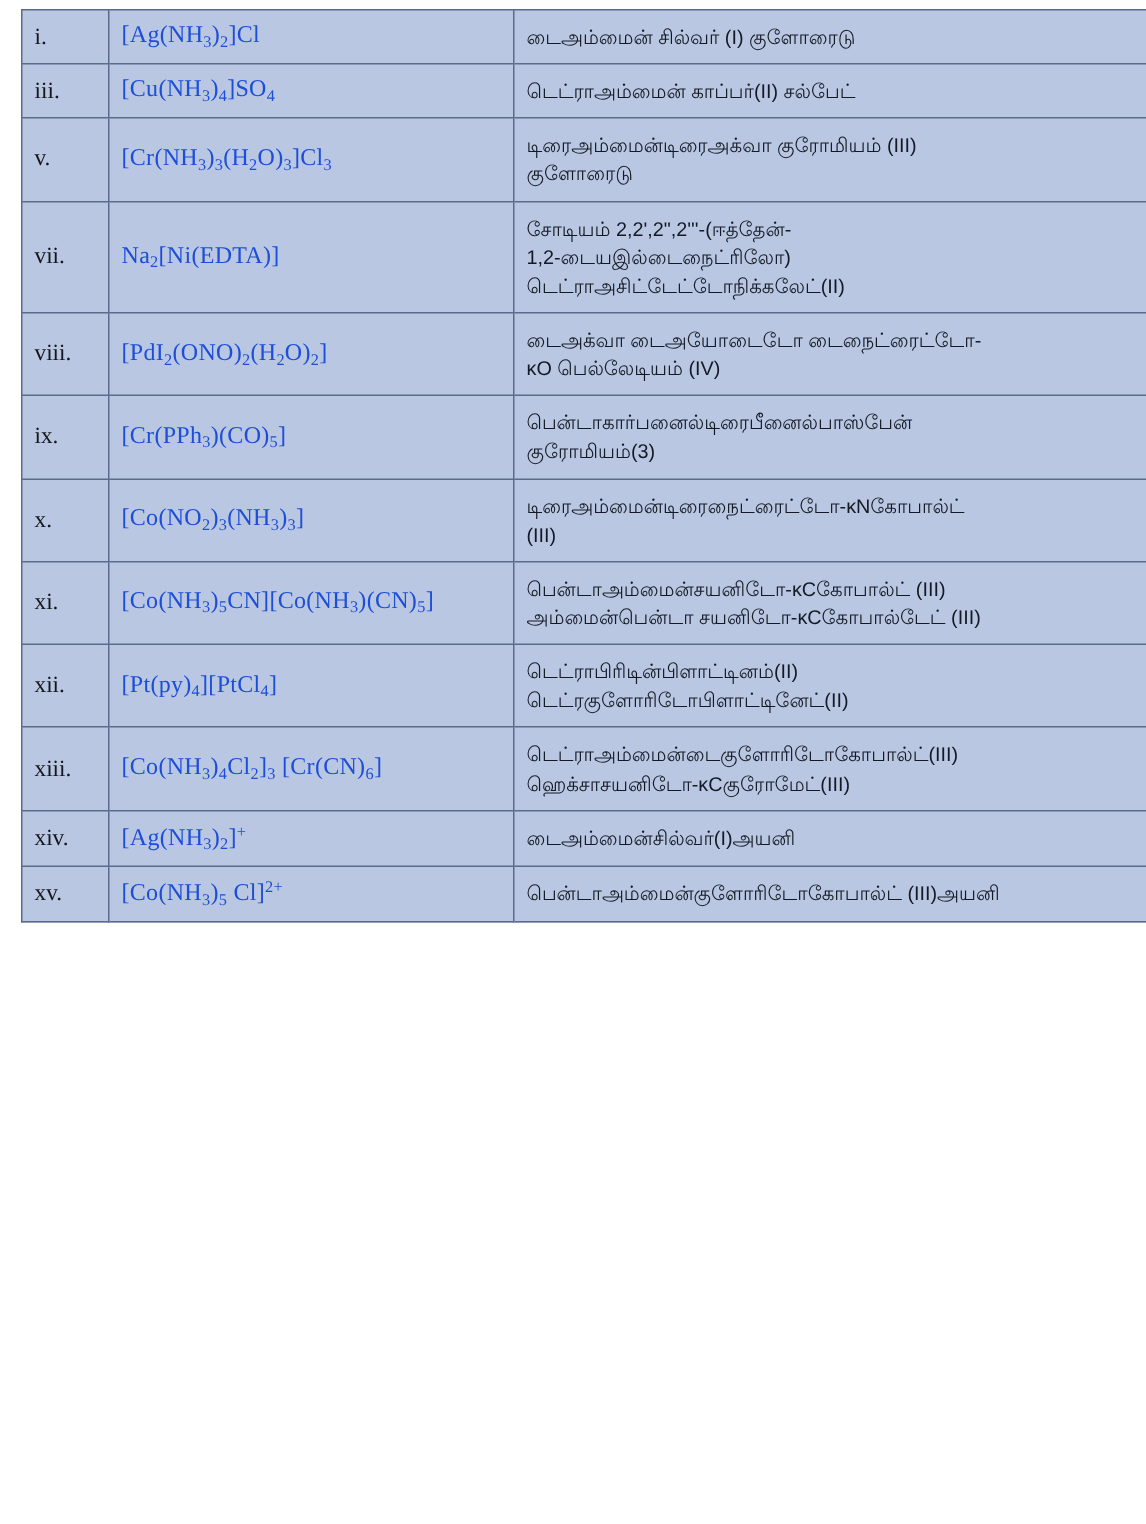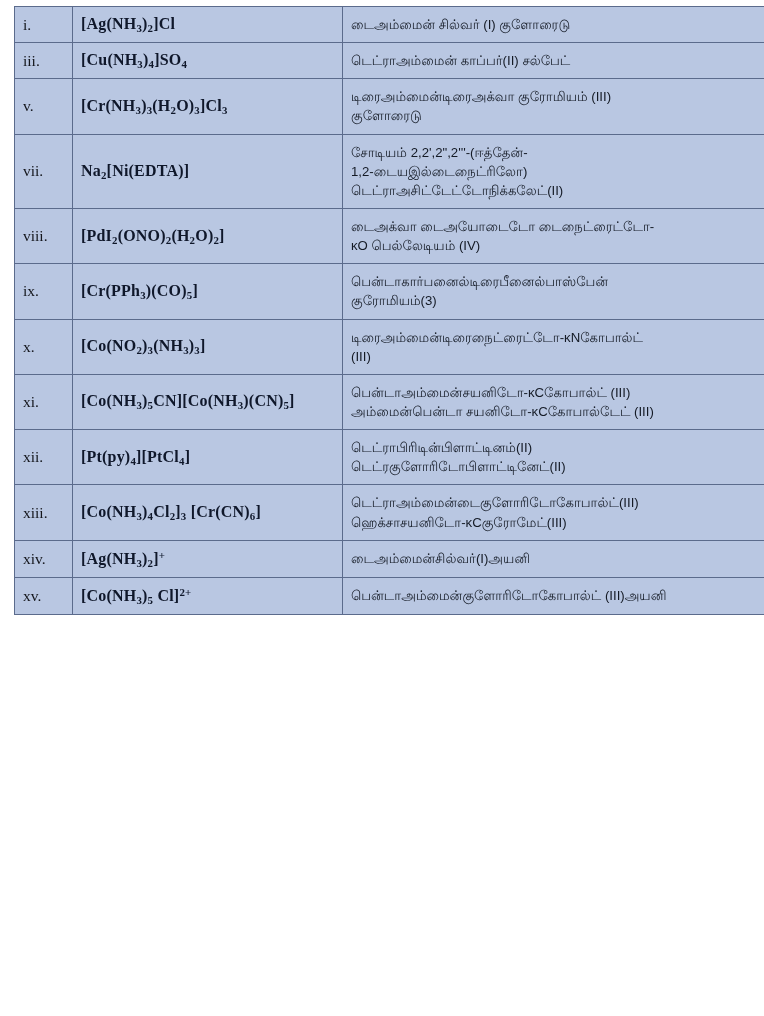--- a/index.html
+++ b/index.html
@@ -39,23 +39,22 @@
     text-align: left;
     padding-left: 12px;
     font-size: 15.5px;
     font-family: "Liberation Serif", serif;
     color: #14161c;
   }
   td.col-formula {
     width: 270px;
     font-size: 16px;
     font-family: "Liberation Serif", serif;
-    color: #0f172a;
+    color: #1d4ed8;
     letter-spacing: 0.2px;
-    font-weight: bold;
   }
   td.col-name {
     width: 446px;
     font-size: 13.2px;
     font-family: "Liberation Sans", sans-serif;
     color: #141a25;
     line-height: 1.45;
     text-align: justify;
     text-justify: inter-word;
     margin-left: 39px;

